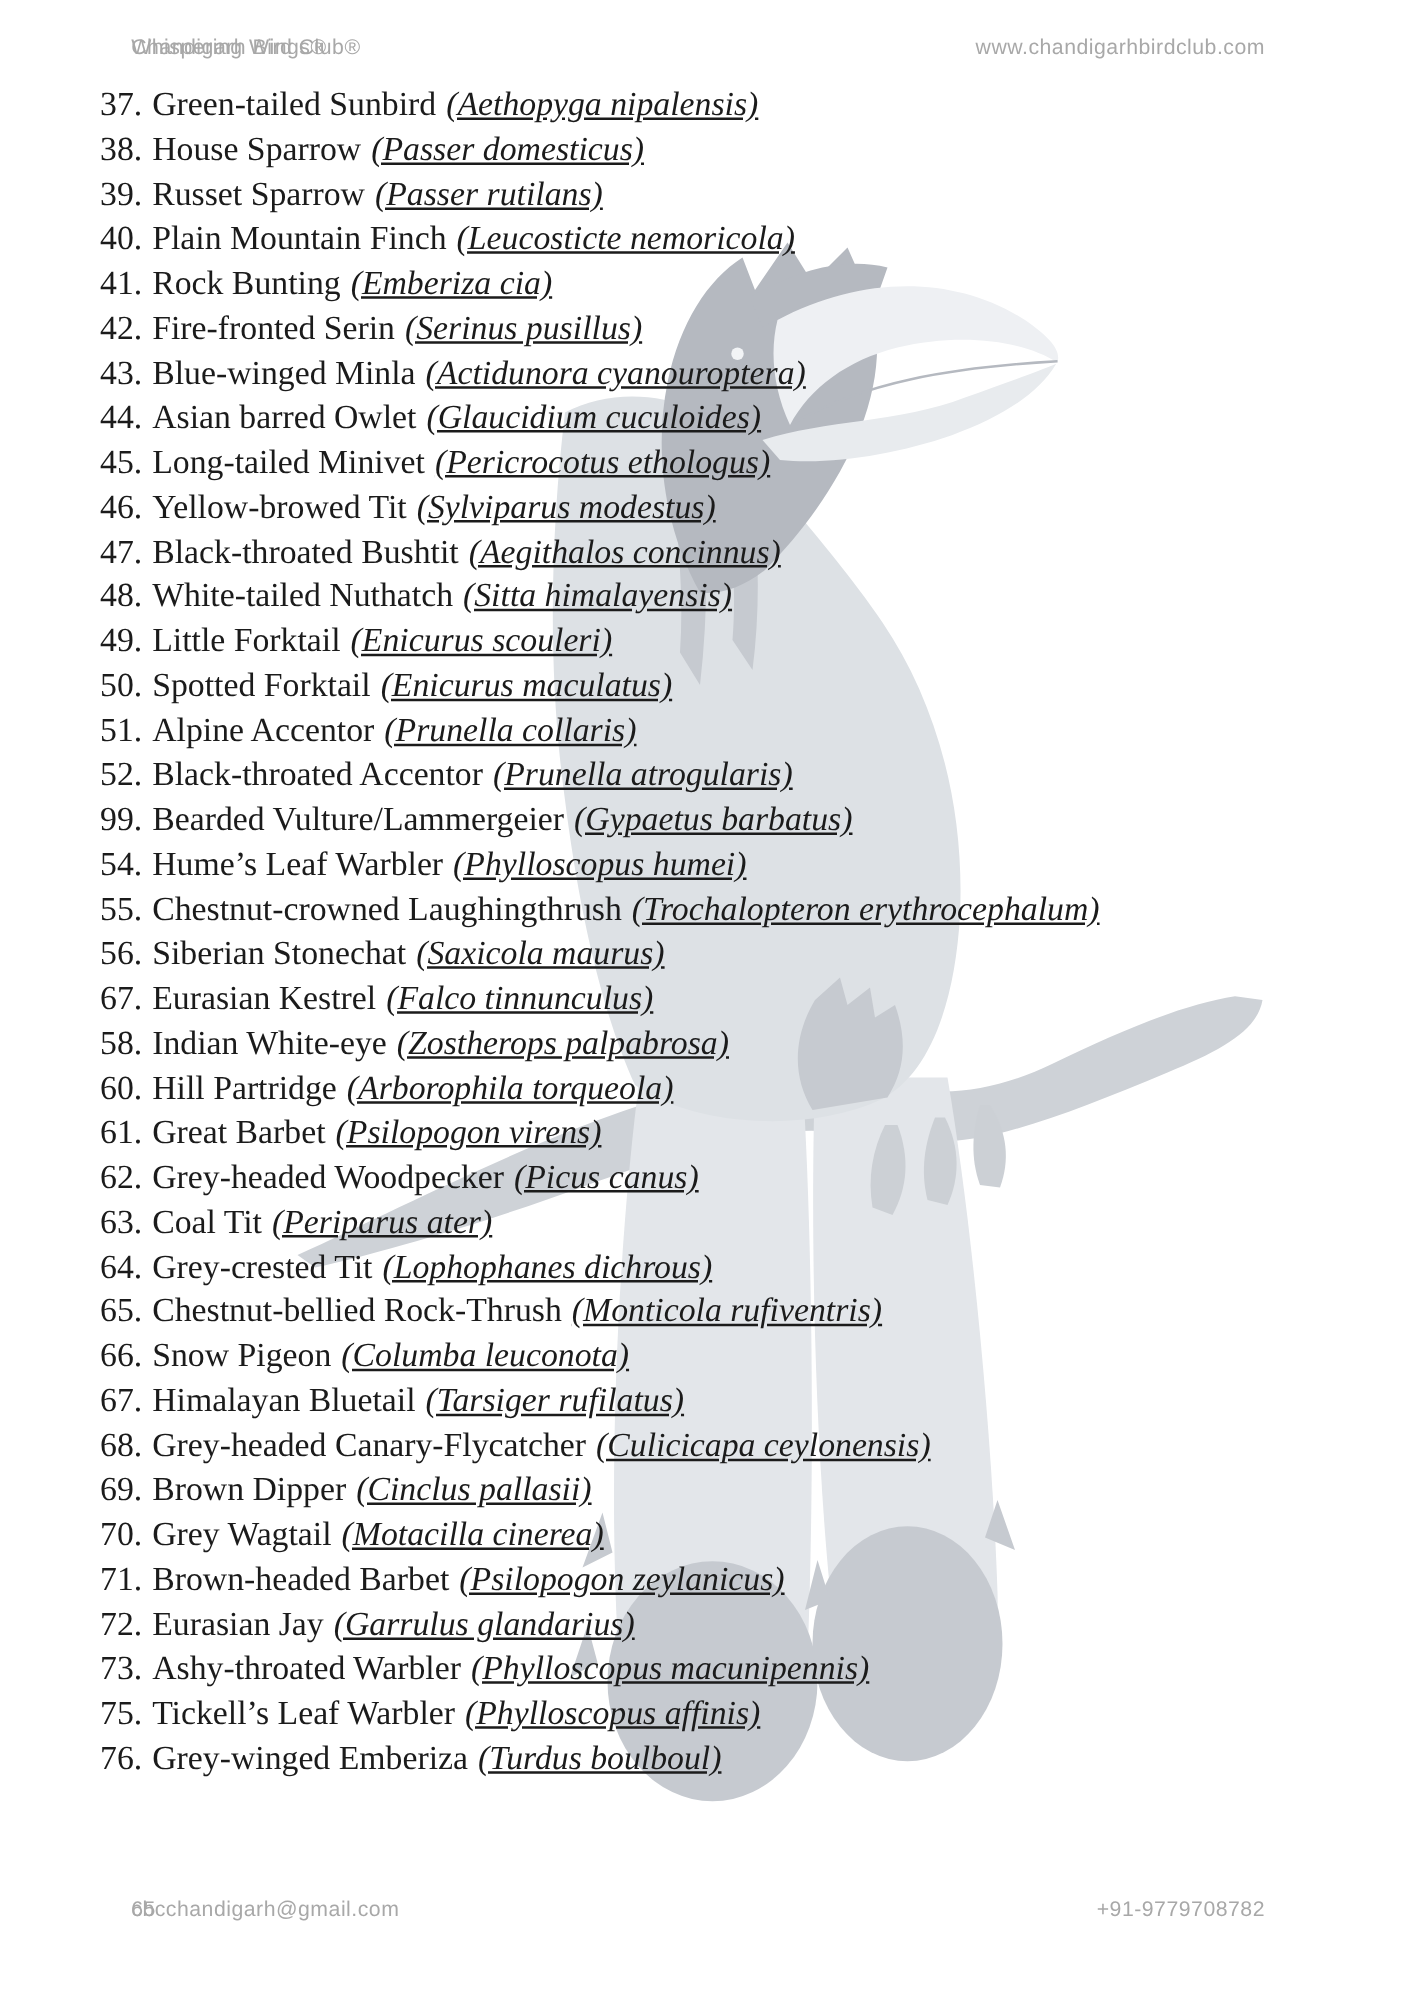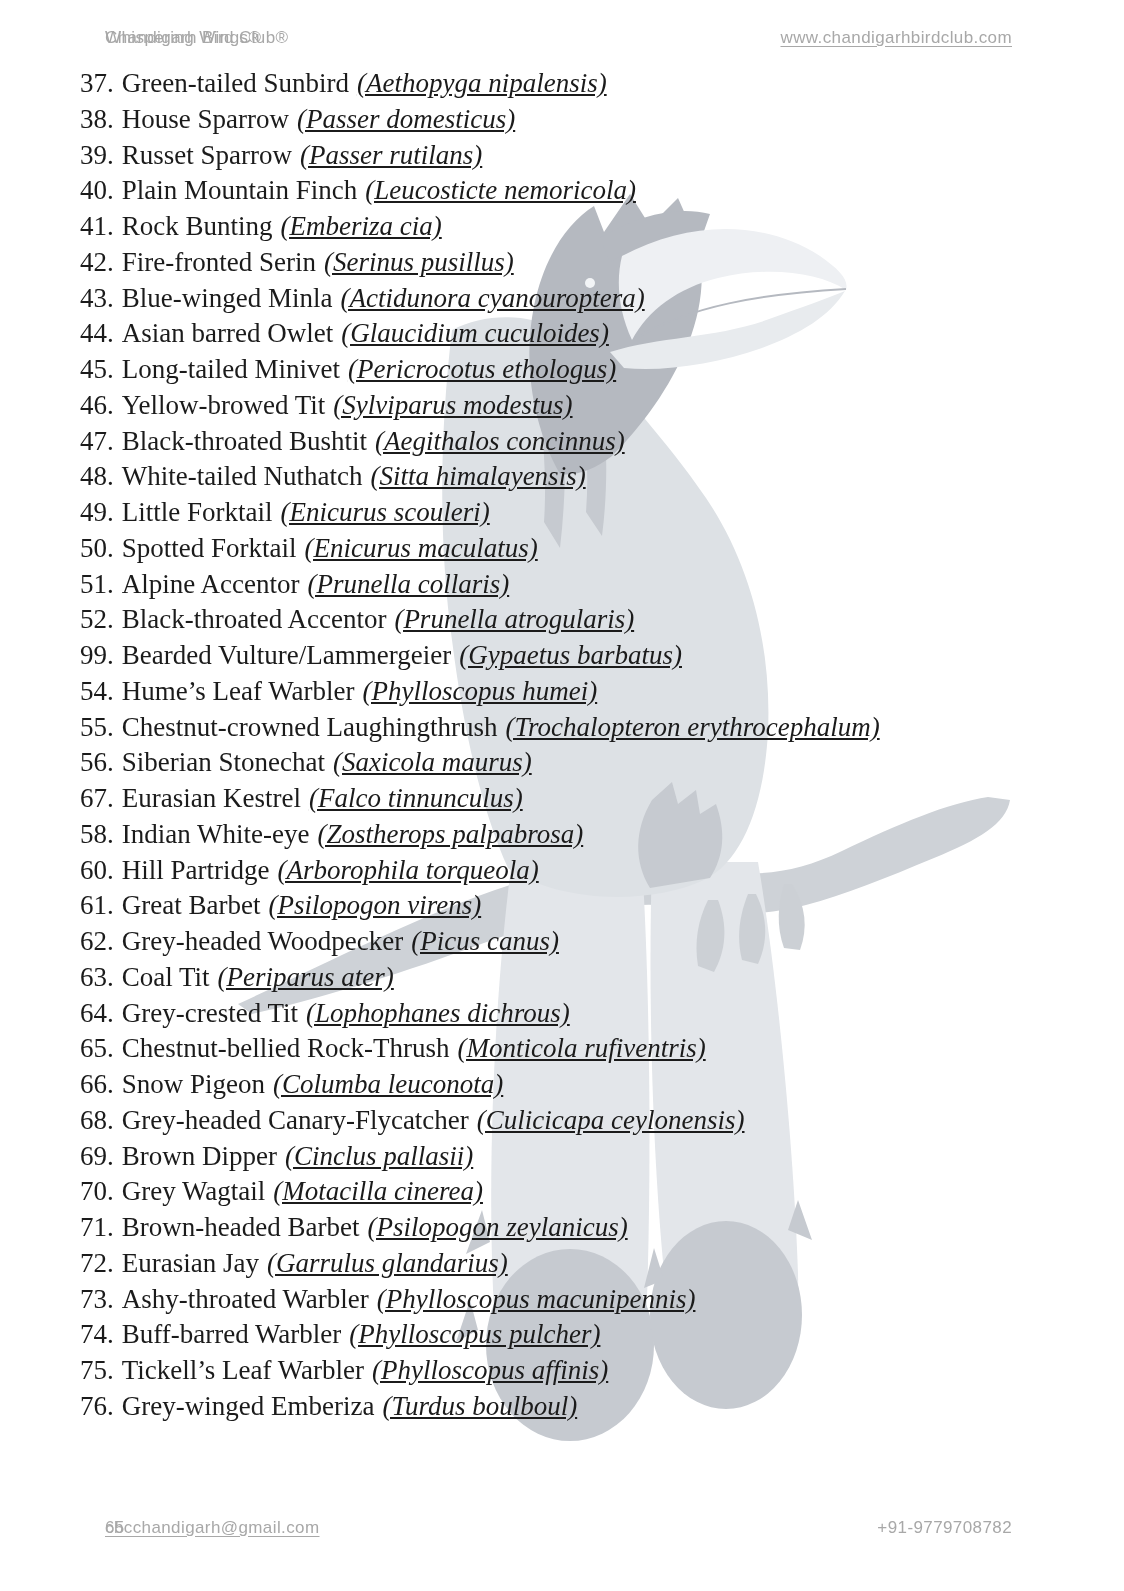--- a/index.html
+++ b/index.html
@@ -30,21 +30,21 @@
   .pageband{
     position:absolute;left:105px;right:112px;display:flex;align-items:baseline;
     justify-content:space-between;z-index:2;
     font-family:"Liberation Sans", sans-serif;font-size:17px;letter-spacing:.4px;
     color:var(--muted);
   }
   .pageband.header{top:28px;}
   .pageband.footer{top:1518px;}
   .band-center{position:absolute;left:0;right:0;text-align:left;pointer-events:none;}
   .pageband .cell{white-space:nowrap;}
-  .linklike{text-decoration:underline;text-underline-offset:3px;cursor:pointer;}
+  .linklike{text-underline-offset:3px;cursor:pointer;}
   
   .bird-list{position:absolute;left:80px;top:66px;z-index:1;}
   .item{font-size:27px;line-height:35.75px;white-space:nowrap;}
   .item .num{display:inline-block;margin-right:8px;}
   .item .sci{font-style:italic;margin-left:8px;text-decoration:underline;}
 </style>
 </head>
 <body>
 
 <svg class="watermark" viewBox="0 0 1124 1591" aria-hidden="true">
@@ -136,34 +136,34 @@
   <div class="item"><span class="num">62.</span><span class="name">Grey-headed Woodpecker</span><span class="sci">(Picus canus)</span></div>
 
   <div class="item"><span class="num">63.</span><span class="name">Coal Tit</span><span class="sci">(Periparus ater)</span></div>
 
   <div class="item"><span class="num">64.</span><span class="name">Grey-crested Tit</span><span class="sci">(Lophophanes dichrous)</span></div>
 
   <div class="item"><span class="num">65.</span><span class="name">Chestnut-bellied Rock-Thrush</span><span class="sci">(Monticola rufiventris)</span></div>
 
   <div class="item"><span class="num">66.</span><span class="name">Snow Pigeon</span><span class="sci">(Columba leuconota)</span></div>
 
+  <div class="item"><span class="num">67.</span><span class="name">Himalayan Bluetail</span><span class="sci">(Tarsiger rufilatus)</span></div>
 
   <div class="item"><span class="num">68.</span><span class="name">Grey-headed Canary-Flycatcher</span><span class="sci">(Culicicapa ceylonensis)</span></div>
 
   <div class="item"><span class="num">69.</span><span class="name">Brown Dipper</span><span class="sci">(Cinclus pallasii)</span></div>
 
   <div class="item"><span class="num">70.</span><span class="name">Grey Wagtail</span><span class="sci">(Motacilla cinerea)</span></div>
 
   <div class="item"><span class="num">71.</span><span class="name">Brown-headed Barbet</span><span class="sci">(Psilopogon zeylanicus)</span></div>
 
   <div class="item"><span class="num">72.</span><span class="name">Eurasian Jay</span><span class="sci">(Garrulus glandarius)</span></div>
 
   <div class="item"><span class="num">73.</span><span class="name">Ashy-throated Warbler</span><span class="sci">(Phylloscopus macunipennis)</span></div>
 
-  <div class="item"><span class="num">74.</span><span class="name">Buff-barred Warbler</span><span class="sci">(Phylloscopus pulcher)</span></div>
 
   <div class="item"><span class="num">75.</span><span class="name">Tickell’s Leaf Warbler</span><span class="sci">(Phylloscopus affinis)</span></div>
 
   <div class="item"><span class="num">76.</span><span class="name">Grey-winged Emberiza</span><span class="sci">(Turdus boulboul)</span></div>
 </div>
 
 <div class="pageband footer">
   <span class="band-center cell">65</span>
   <span class="cell linklike">cbcchandigarh@gmail.com</span>
   <span class="cell">+91-9779708782</span>

